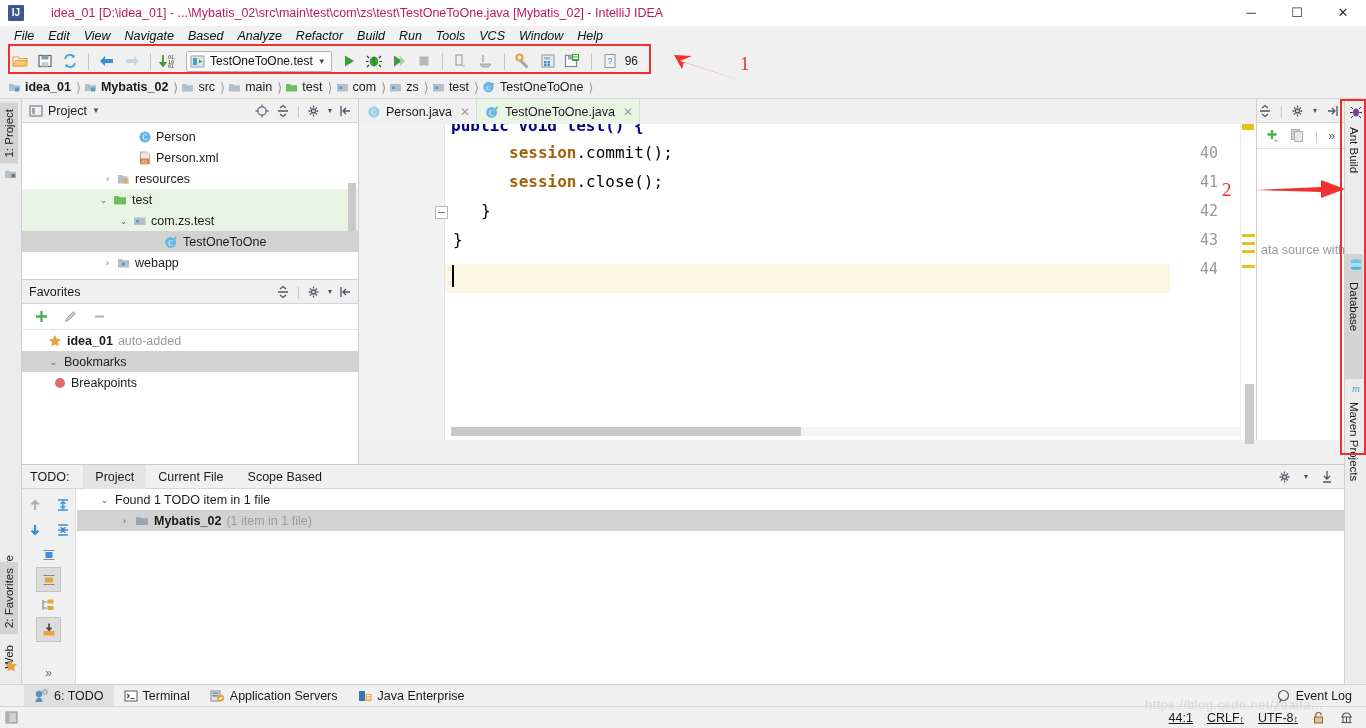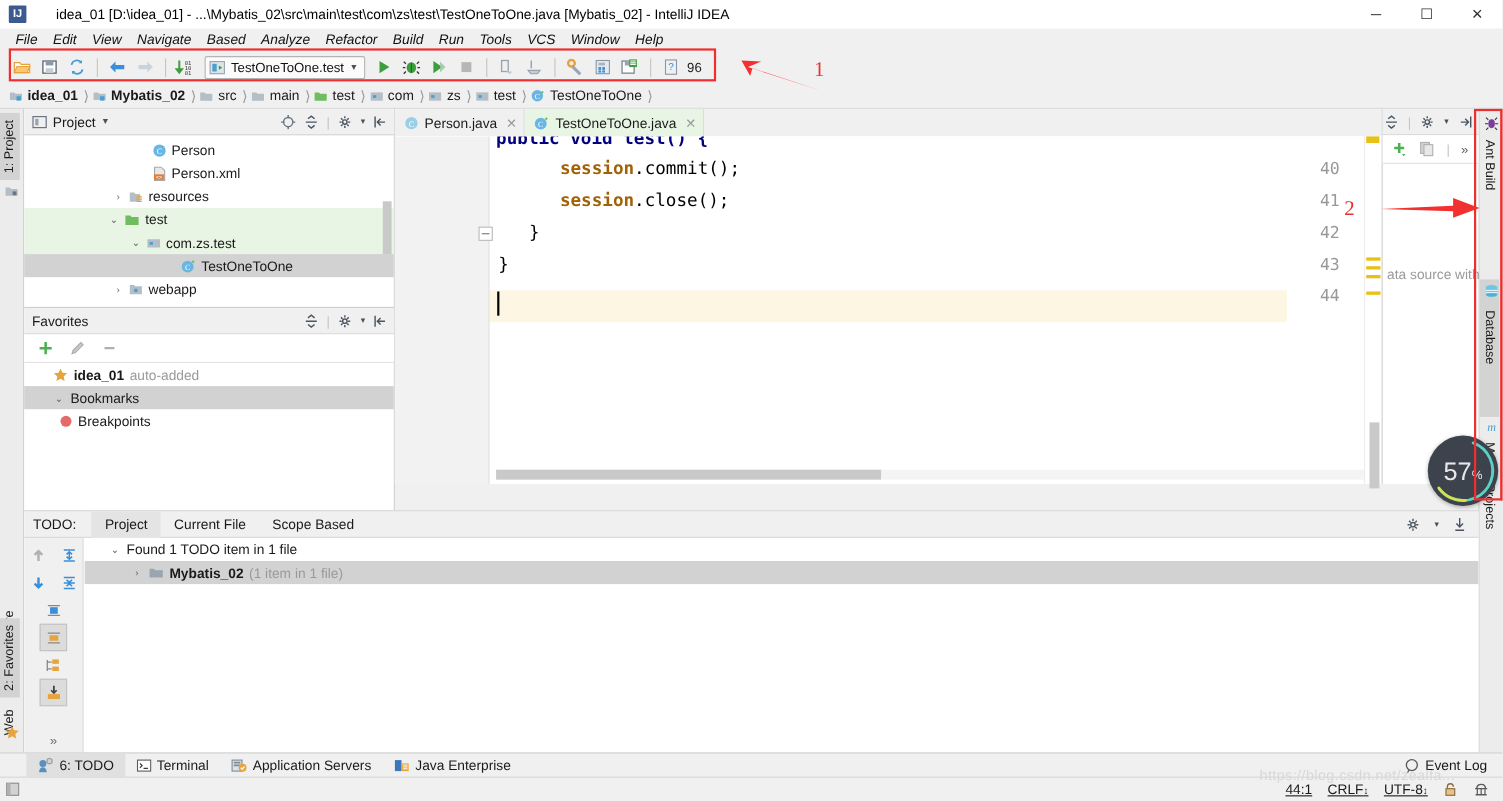--- a/index.html
+++ b/index.html
@@ -16,21 +16,21 @@
   
   .titlebar {
     height: 26px; background: #ffffff; display: flex; align-items: center;
     border-bottom: 1px solid #ffffff;
   }
   .title-ico {
     width: 16px; height: 16px; margin: 0 7px 0 8px; background: #3c5a8f;
     color: #fff; font-size: 10px; font-weight: bold; line-height: 16px;
     text-align: center; border-radius: 1px;
   }
-  .title-text { font-size: 12.5px; color: #000000; padding-left: 20px; }
+  .title-text { font-size: 12.5px; color: #be185d; padding-left: 20px; }
   .win-btns { margin-left: auto; display: flex; height: 26px; }
   .win-btn {
     width: 46px; height: 26px; display: flex; align-items: center;
     justify-content: center; font-size: 13px; color: #303030;
   }
 
   
   .menubar {
     height: 20px; background: #f0f0f0; display: flex; align-items: center;
     padding-left: 7px; position: relative; font-style: italic;
@@ -860,28 +860,20 @@
           <svg width="14" height="14" viewBox="0 0 14 14">
               <path d="M1 11V3h4l1 1.3h7V11z" fill="#9aa5af"></path>
             </svg>
           <span style="font-weight:bold">Mybatis_02</span>
           <span class="dim">(1 item in 1 file)</span>
         </div>
       </div>
     </div>
   </div>
 
-  <div class="donut">
-    <svg width="64" height="64" viewBox="0 0 64 64" style="position:absolute;left:0;top:0">
-      <circle cx="32" cy="32" r="27" fill="none" stroke="#5bd1c4" stroke-width="2.6" stroke-dasharray="100 70" stroke-linecap="round" transform="rotate(-70 32 32)"></circle>
-      <circle cx="32" cy="32" r="27" fill="none" stroke="#d6e04a" stroke-width="2.6" stroke-dasharray="28 142" stroke-linecap="round" transform="rotate(85 32 32)"></circle>
-    </svg>
-    <span class="pv">57</span>
-    <span class="pc">%</span>
-  </div>
 
   <div class="botbar">
     <div class="btab sel">
       <svg width="15" height="14" viewBox="0 0 15 14">
           <circle cx="5" cy="5" r="3.2" fill="#5a8fc0"></circle>
           <path d="M1.5 13c0-3 1.8-4.5 3.5-4.5S8.5 10 8.5 13z" fill="#5a8fc0"></path>
           <circle cx="11" cy="3" r="2.4" fill="#d4d4d4" stroke="#999"></circle>
         </svg>
       <span>6: TODO</span>
     </div>

